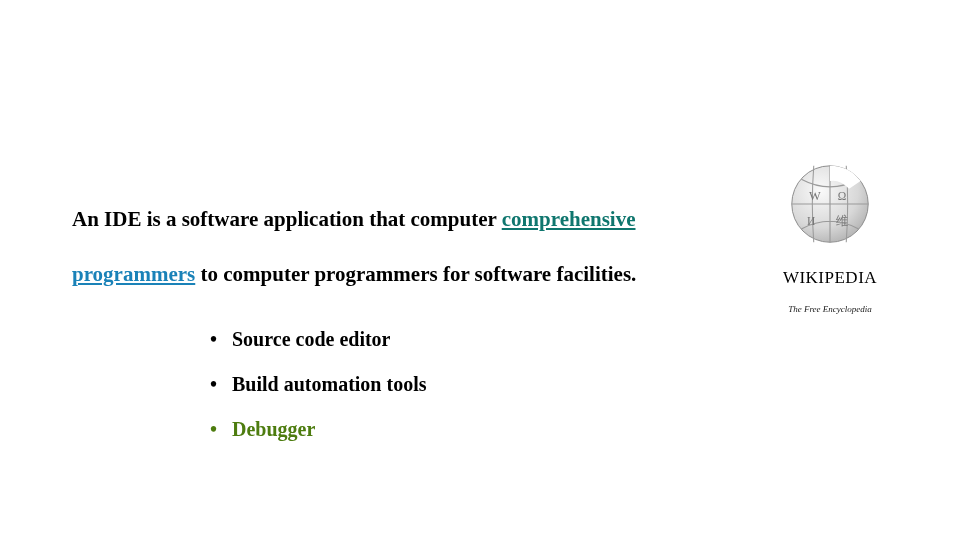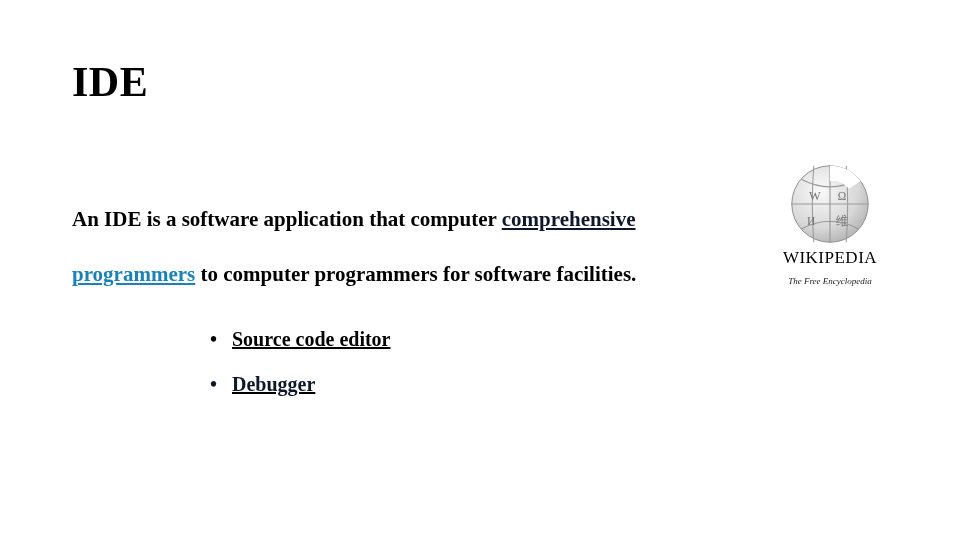--- a/index.html
+++ b/index.html
@@ -6,41 +6,40 @@
   html, body { width: 960px; height: 540px; background: #fff; font-family: Georgia, "Times New Roman", serif; color: #000; }
   .slide { position: relative; width: 960px; height: 540px; }
 
   .header { position: absolute; top: 58px; left: 72px; display: flex; align-items: baseline; }
   .title { font-size: 42px; font-weight: 700; letter-spacing: 0.5px; margin-right: 40px; }
   .subtitle { font-size: 22px; font-weight: 700; }
   .subtitle .cn { font-style: italic; font-weight: 700; }
 
   .body { position: absolute; top: 192px; left: 72px; right: 72px; }
   .desc { font-size: 21px; font-weight: 700; line-height: 2.6; max-width: 640px; }
-  .desc .comp { color: #0f172a; text-decoration: underline; text-underline-offset: 2px; }
+  .desc .comp { color: #0f766e; text-decoration: underline; text-underline-offset: 2px; }
   .desc .fac  { color: #1a82b8; text-decoration: underline; text-underline-offset: 2px; }
 
   .logo { position: absolute; top: 162px; right: 70px; width: 120px; text-align: center; }
   .logo svg { display: block; margin: 0 auto; }
-  .logo-word { font-family: "Times New Roman", Georgia, serif; font-size: 17px; letter-spacing: 0.5px; margin-top: 0; }
-  .logo-tag  { font-family: Georgia, serif; font-style: italic; font-size: 9px; color: #222; margin-top: 8px; }
+  .logo-word { font-family: "Times New Roman", Georgia, serif; font-size: 17px; letter-spacing: 0.5px; margin-top: 20px; }
+  .logo-tag  { font-family: Georgia, serif; font-style: italic; font-size: 9px; color: #222; margin-top: 16px; }
 
-  .bullets { position: absolute; top: 328px; left: 210px; text-decoration: underline; }
+  .bullets { position: absolute; top: 328px; left: 210px; }
   .bullets ul { list-style: none; }
   .bullets li { font-size: 20px; font-weight: 700; margin-bottom: 22px; }
   .bullets li::before { content: "•"; display: inline-block; width: 22px; margin-left: 0; }
-  .bullets li.muted { color: #0f172a; }
+  .bullets li.muted { color: #4d7c0f; }
 </style>
 </head>
 <body>
 
 <div class="slide">
 
   <div class="header">
-    <div class="title">IDE</div>
   </div>
 
   <div class="body">
     <p class="desc">
       <span>An IDE is a software application that computer </span><span class="comp">comprehensive</span>
       <span class="fac">programmers</span><span> to computer programmers for software facilities.</span>
     </p>
   </div>
 
   <div class="logo">
@@ -64,17 +63,18 @@
       <text x="26" y="66" font-size="12" fill="#777" font-family="serif">И</text>
       <text x="56" y="66" font-size="13" fill="#777" font-family="serif">维</text>
     </svg>
     <div class="logo-word">WIKIPEDIA</div>
     <div class="logo-tag">The Free Encyclopedia</div>
   </div>
 
   <div class="bullets">
     <ul>
       <li>Source code editor</li>
+      <li>Build automation tools</li>
       <li class="muted">Debugger</li>
     </ul>
   </div>
 
 </div>
 
 </body></html>

